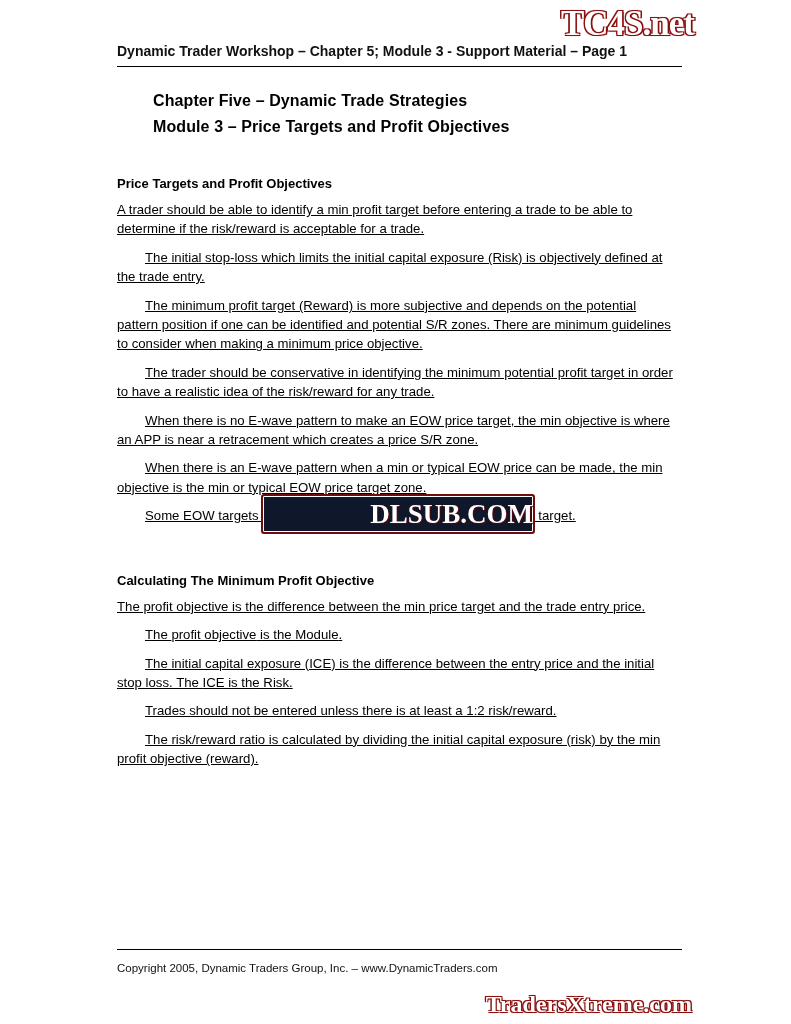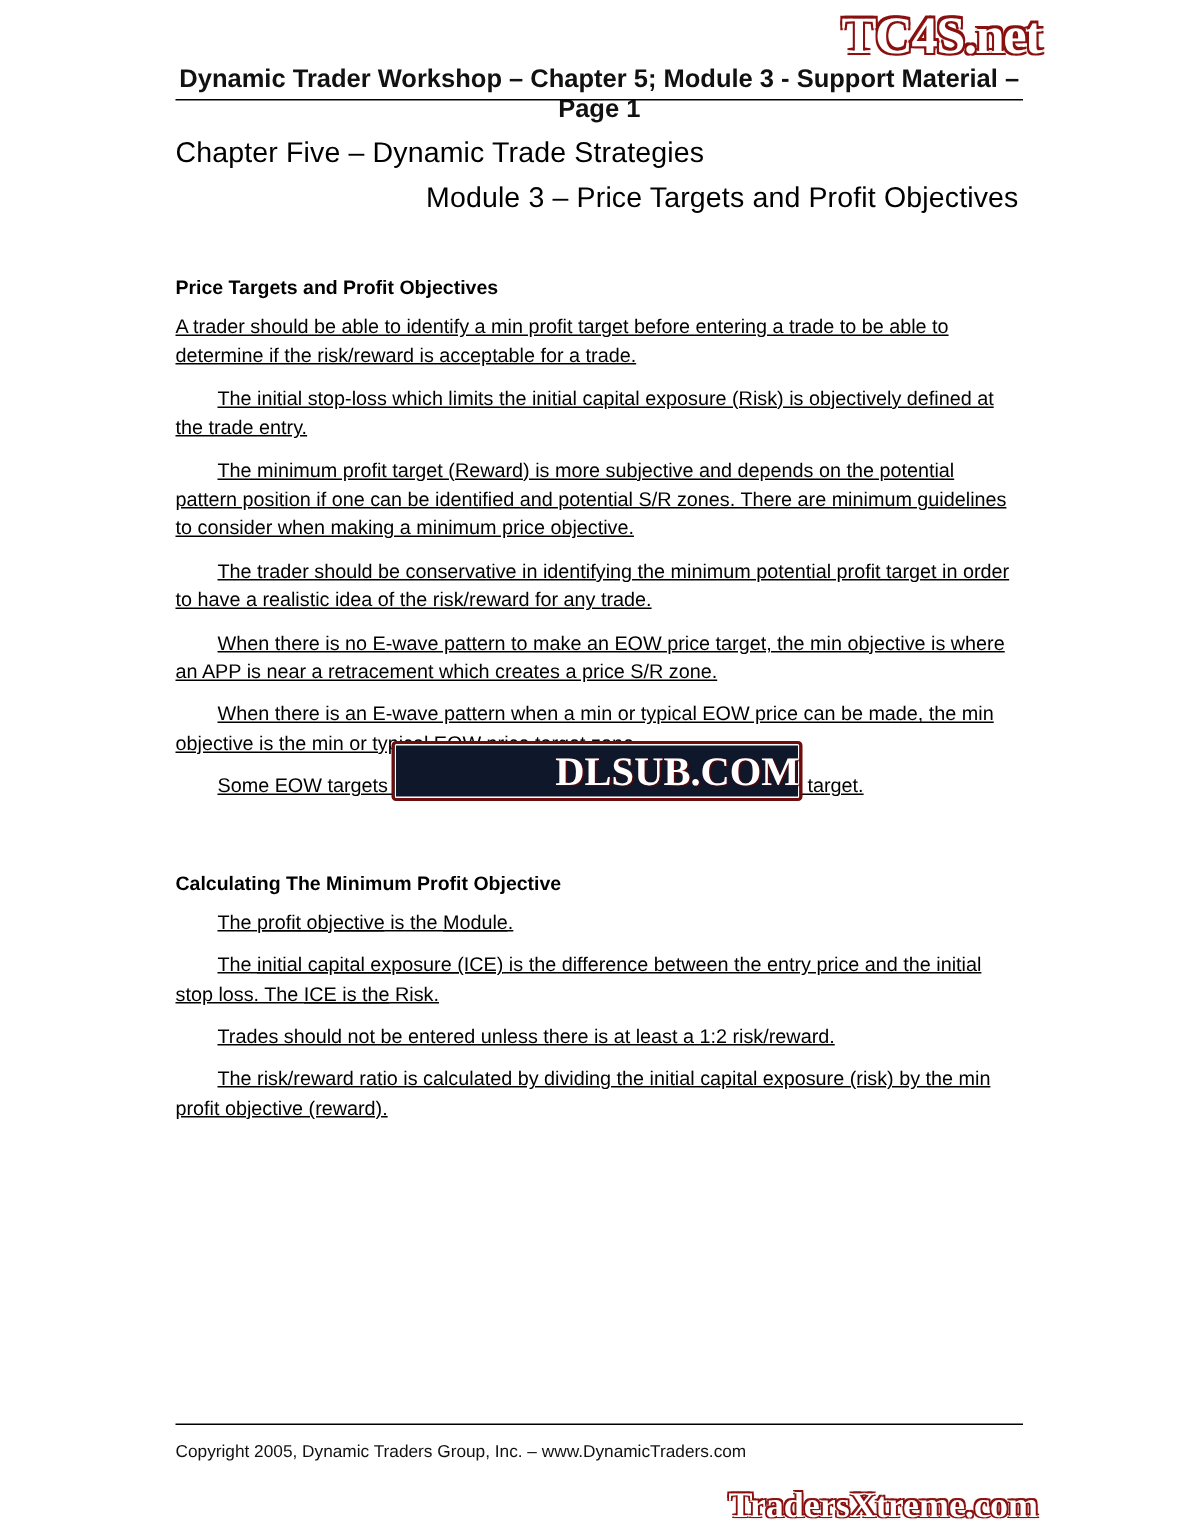--- a/index.html
+++ b/index.html
@@ -75,22 +75,22 @@
     white-space: nowrap;
     margin-top: 26px;
   }
 
   
   .running-head {
     position: absolute;
     left: 117px;
     top: 43px;
     width: 565px;
-    text-align: center;
-    font-size: 17px;
+    text-align: left;
+    font-size: 14px;
     font-weight: bold;
     color: #111;
   }
   .rule-top {
     position: absolute;
     left: 117px;
     top: 66px;
     width: 565px;
     height: 1px;
     background: #000;
@@ -113,26 +113,27 @@
   }
 
   
   .content {
     position: absolute;
     left: 117px;
     top: 92px;
     width: 562px;
   }
   .title-line {
-    font-size: 19px;
-    font-weight: normal;
+    font-size: 16px;
+    font-weight: bold;
     margin-bottom: 8px;
     letter-spacing: 0.1px;
+    margin-left: 36px;
   }
-  .title-line.second { margin-bottom: 0; text-align: right; }
+  .title-line.second { margin-bottom: 0; }
 
   .section-head {
     font-size: 13px;
     font-weight: bold;
     margin-top: 40px;
     margin-bottom: 9px;
   }
   .section-head.tight { margin-top: 47px; }
 
   p {
@@ -165,20 +166,21 @@
     <p>A trader should be able to identify a min profit target before entering a trade to be able to determine if the risk/reward is acceptable for a trade.</p>
     <p class="ind">The initial stop-loss which limits the initial capital exposure (Risk) is objectively defined at the trade entry.</p>
     <p class="ind">The minimum profit target (Reward) is more subjective and depends on the potential pattern position if one can be identified and potential S/R zones. There are minimum guidelines to consider when making a minimum price objective.</p>
     <p class="ind">The trader should be conservative in identifying the minimum potential profit target in order to have a realistic idea of the risk/reward for any trade.</p>
     <p class="ind">When there is no E-wave pattern to make an EOW price target, the min objective is where an APP is near a retracement which creates a price S/R zone.</p>
     <p class="ind">When there is an E-wave pattern when a min or typical EOW price can be made, the min objective is the min or typical EOW price target zone.</p>
     <p class="ind">Some EOW targets are also near an APP which confirms the EOW target.</p>
 
     <div class="section-head tight">Calculating The Minimum Profit Objective</div>
 
+    <p>The profit objective is the difference between the min price target and the trade entry price.</p>
 
     <p class="ind"><span>The </span><u>profit objective</u><span> is the </span><u>Module</u><span>.</span></p>
 
     <p class="ind"><span>The </span><u>initial capital exposure (ICE)</u><span> is the difference between the entry price and the initial stop loss. The </span><u>ICE is the</u><span> Risk.</span></p>
 
     <p class="ind">Trades should not be entered unless there is at least a 1:2 risk/reward.</p>
     <p class="ind">The risk/reward ratio is calculated by dividing the initial capital exposure (risk) by the min profit objective (reward).</p>
 
   </div>
 

